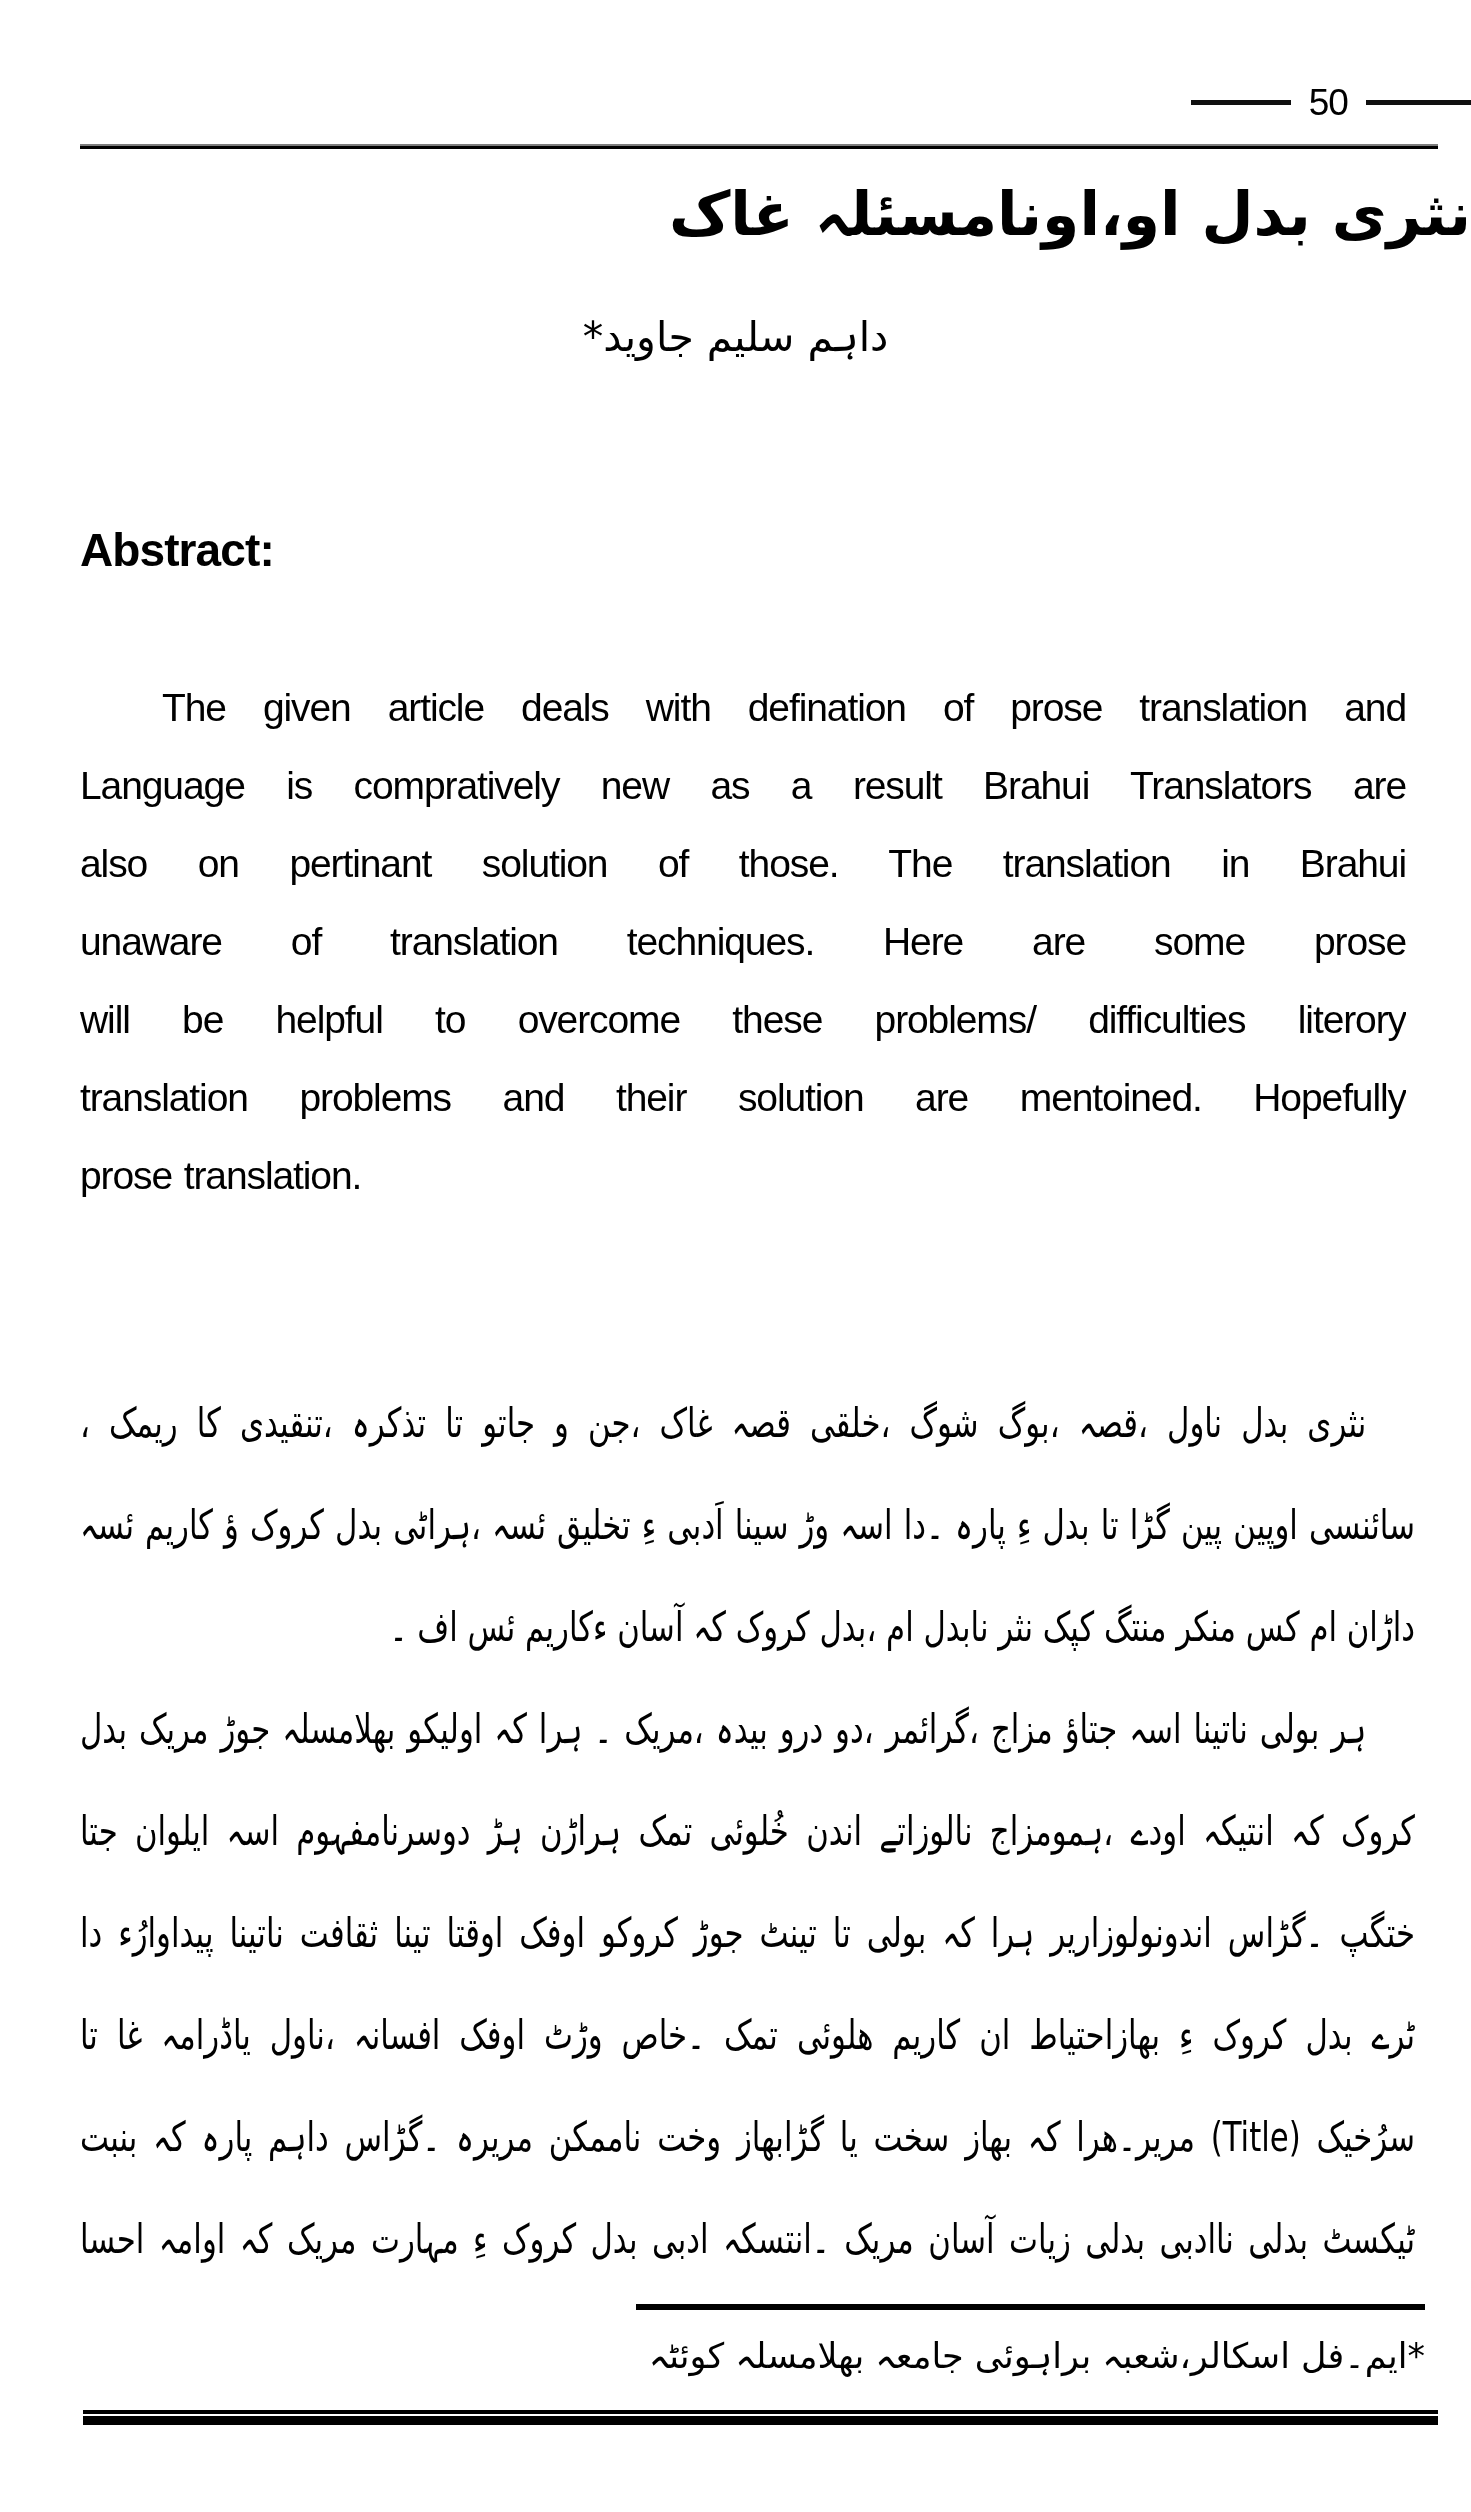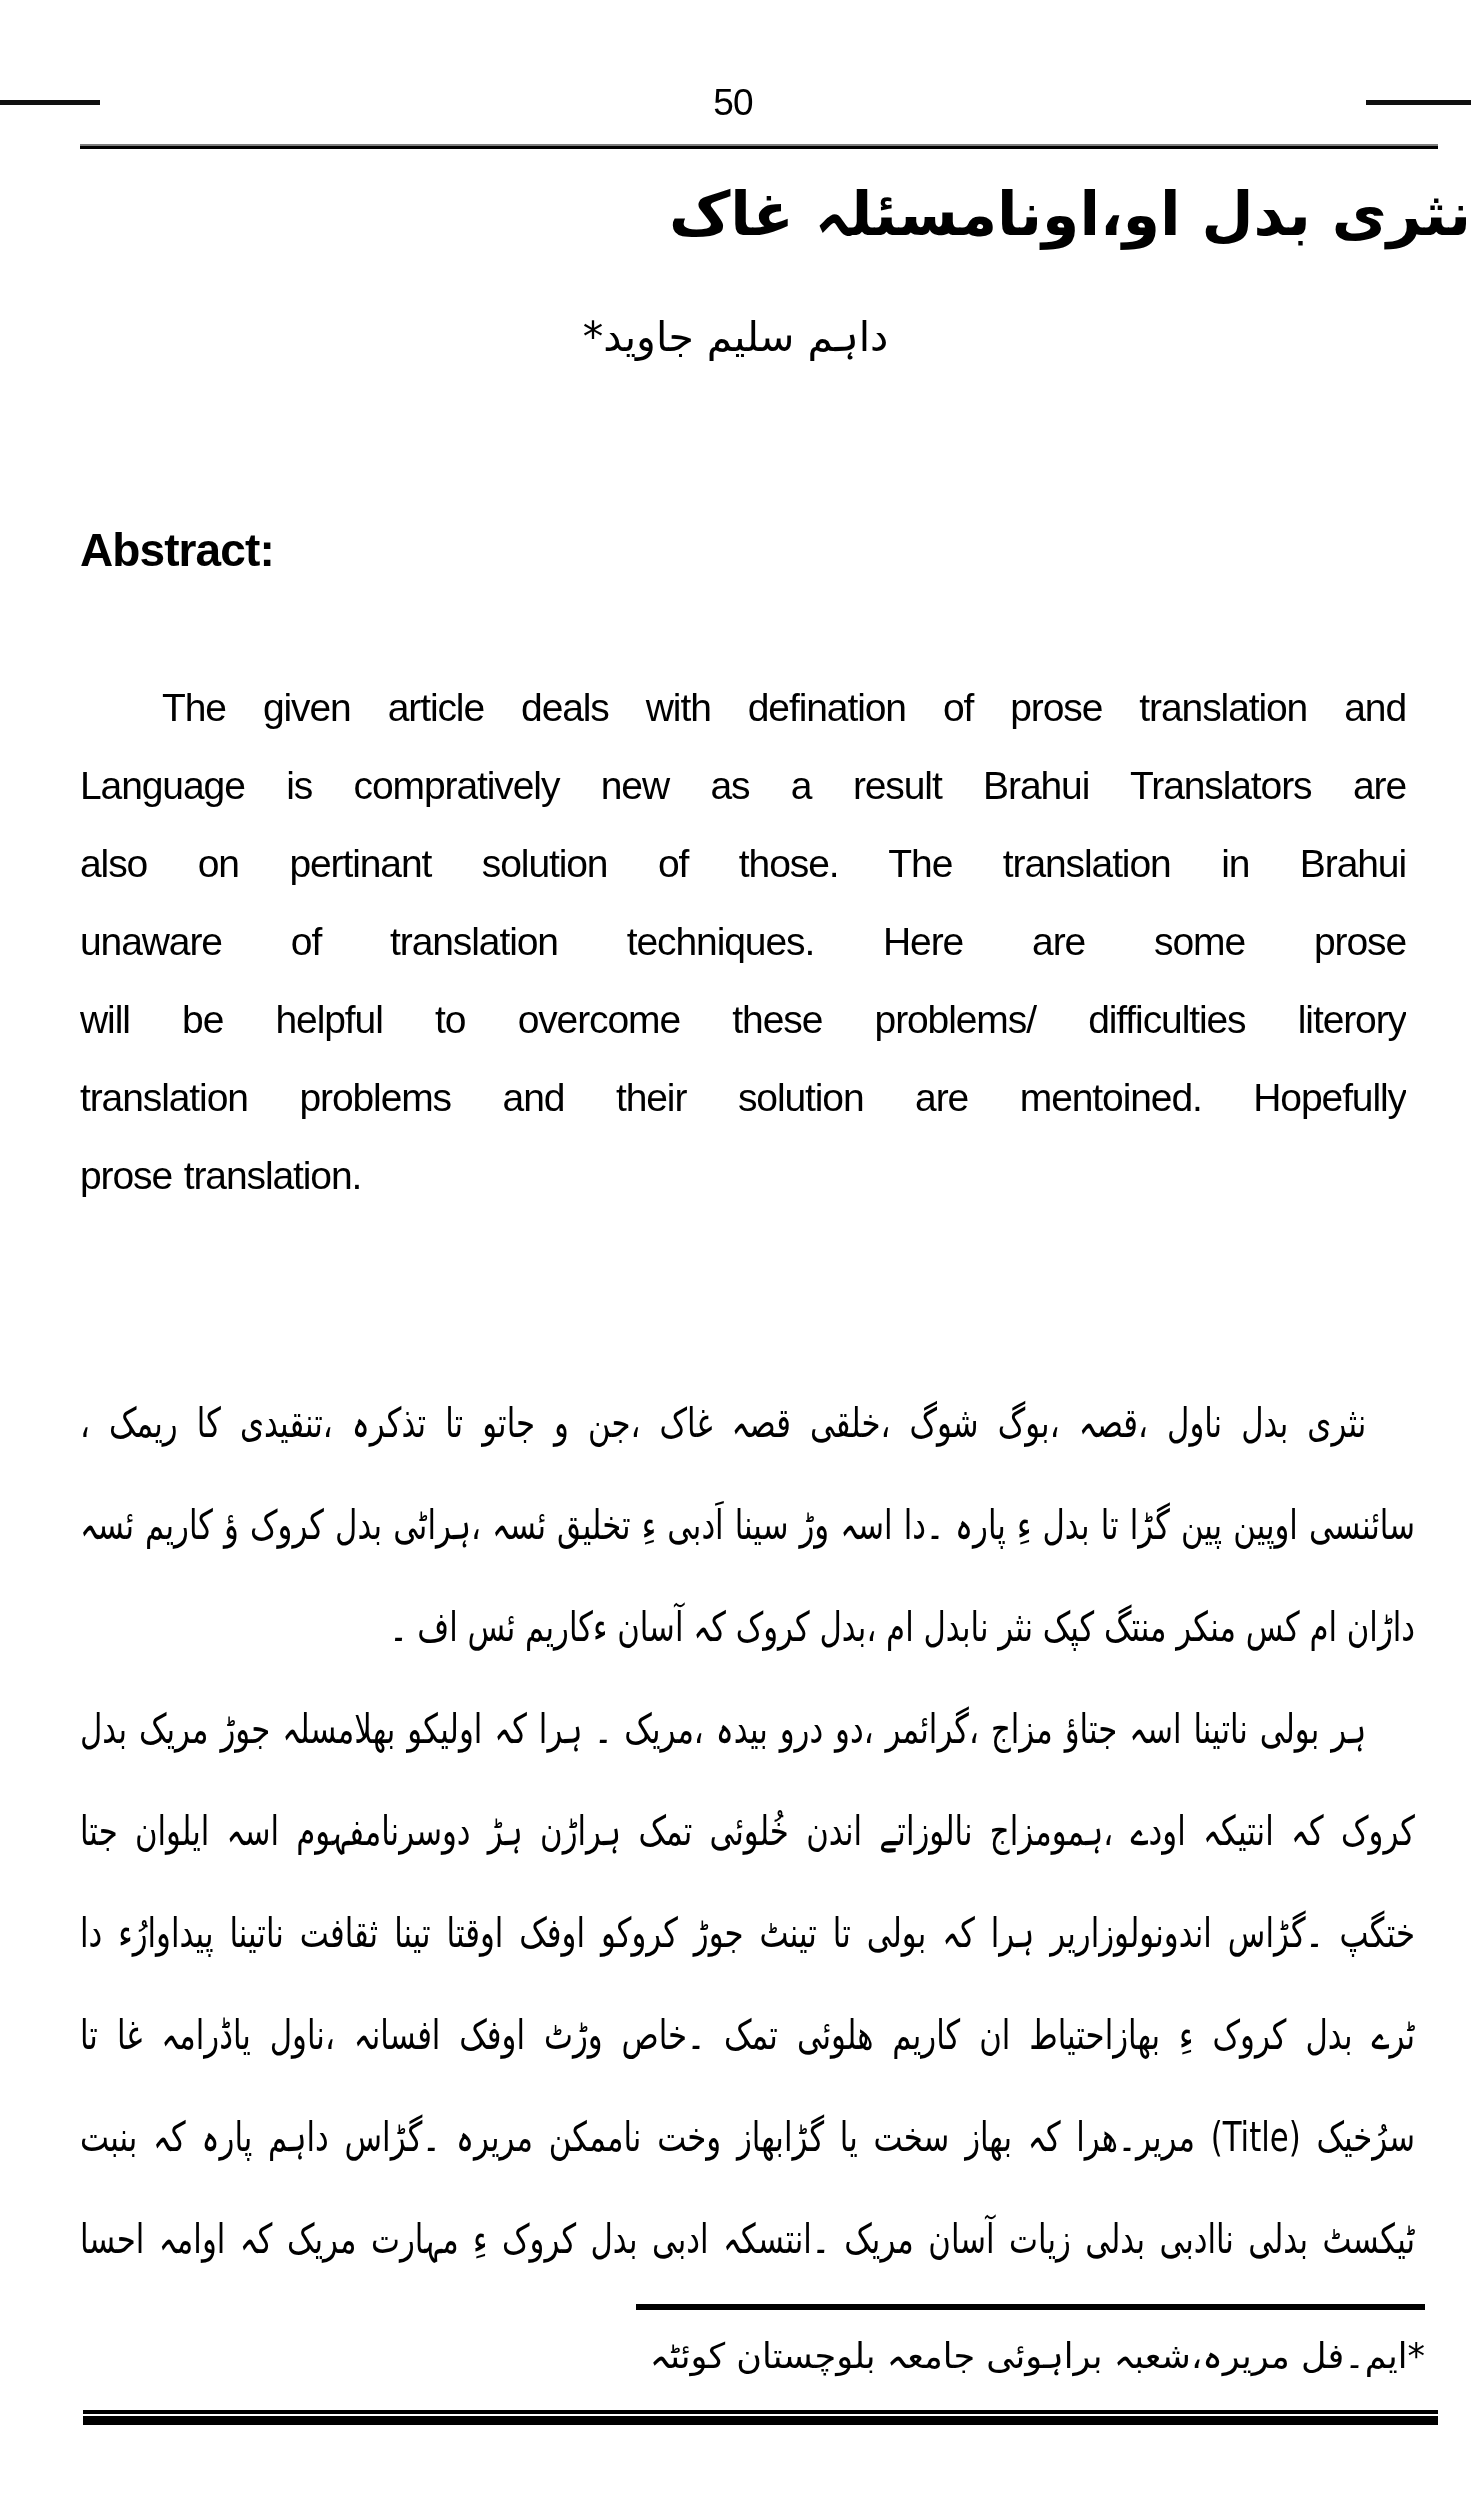--- a/index.html
+++ b/index.html
@@ -11,22 +11,22 @@
     color: #000000;
     font-family: "Liberation Sans", sans-serif;
     overflow: hidden;
   }
 
   
   .page-number-row {
     position: absolute;
     top: 80px; left: 0; width: 100%;
     height: 45px;
-    display: flex; align-items: center; justify-content: space-between;
-    gap: 1px;
+    display: flex; align-items: center; justify-content: flex-end;
+    gap: 18px;
     font-size: 37px;
     letter-spacing: -0.9px;
   }
   .dash { height: 4.7px; background: #101010; }
   .dash-left  { width: 100px; }
   .dash-right { width: 105px; }
 
   .top-rule {
     position: absolute;
     top: 144px; left: 80px; width: 1358px; height: 4.7px;
@@ -154,21 +154,21 @@
       <div class="line first just">ہر بولی ناتینا اسہ جتاؤ مزاج ،گرائمر ،دو درو بیدہ ،مریک ۔ ہرا کہ اولیکو بھلامسلہ جوڑ مریک بدل</div>
       <div class="line just">کروک کہ انتیکہ اودے ،ہمومزاج نالوزاتے اندن خُلوئی تمک ہراڑن ہڑ دوسرنامفہوم اسہ ایلوان جتا</div>
       <div class="line just">ختگپ ۔گڑاس اندونولوزاریر ہرا کہ بولی تا تینٹ جوڑ کروکو اوفک اوقتا تینا ثقافت ناتینا پیداوارُء دا</div>
       <div class="line just">ٹرے بدل کروک ءِ بھازاحتیاط ان کاریم ھلوئی تمک ۔خاص وڑٹ اوفک افسانہ ،ناول یاڈرامہ غا تا</div>
       <div class="line just">سرُخیک (Title) مریر۔ھرا کہ بھاز سخت یا گڑابھاز وخت ناممکن مریرہ ۔گڑاس داہم پارہ کہ بنبت</div>
       <div class="line just">ٹیکسٹ بدلی ناادبی بدلی زیات آسان مریک ۔انتسکہ ادبی بدل کروک ءِ مہارت مریک کہ اوامہ احسا</div>
     </div>
 
   <div class="footnote-rule"></div>
 
-  <div class="footnote">*ایم۔فل مریرہ،شعبہ براہوئی جامعہ بلوچستان کوئٹہ</div>
+  <div class="footnote">*ایم۔فل اسکالر،شعبہ براہوئی جامعہ بھلامسلہ کوئٹہ</div>
 
   <div class="bottom-rule">
     <div class="thin"></div>
     <div class="gap"></div>
     <div class="thick"></div>
   </div>
 
 </div>
 
 

